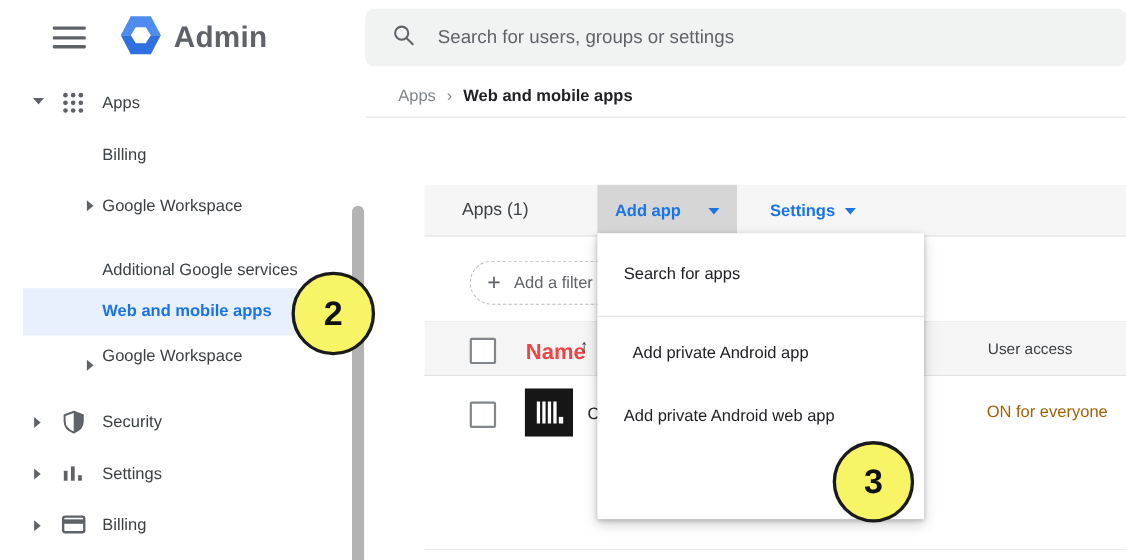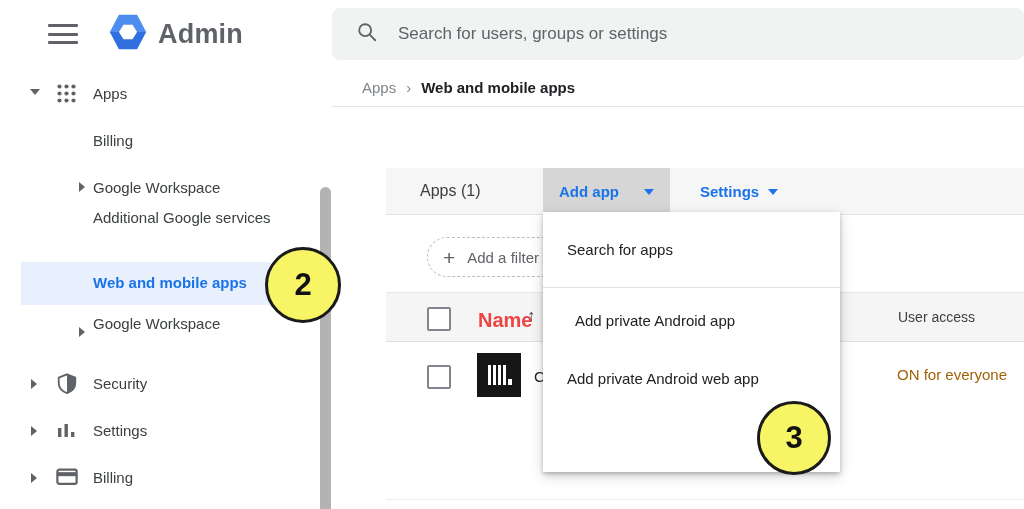--- a/index.html
+++ b/index.html
@@ -123,21 +123,21 @@
       </g>
     </svg>
   </span>
   <div class="abs side-label" style="left:93px;top:85px;">Apps</div>
 
   <div class="abs side-label" style="left:93px;top:132px;">Billing</div>
 
   <div class="abs caret-right" style="left:79px;top:182px;"></div>
   <div class="abs side-label" style="left:93px;top:179px;">Google Workspace</div>
 
-  <div class="abs side-label" style="left:93px;top:209px;">Additional Google services</div>
+  <div class="abs side-label" style="left:93px;top:237px;">Additional Google services</div>
 
   <div class="abs sel-row">
     <div class="side-label sel-label" style="position:absolute;left:72px;top:12px;">Web and mobile apps</div>
   </div>
 
   <div class="abs caret-right" style="left:79px;top:327px;"></div>
   <div class="abs" style="left:93px;top:312px;line-height:23px;">
     <div class="side-label">Google Workspace</div>
   </div>
 

